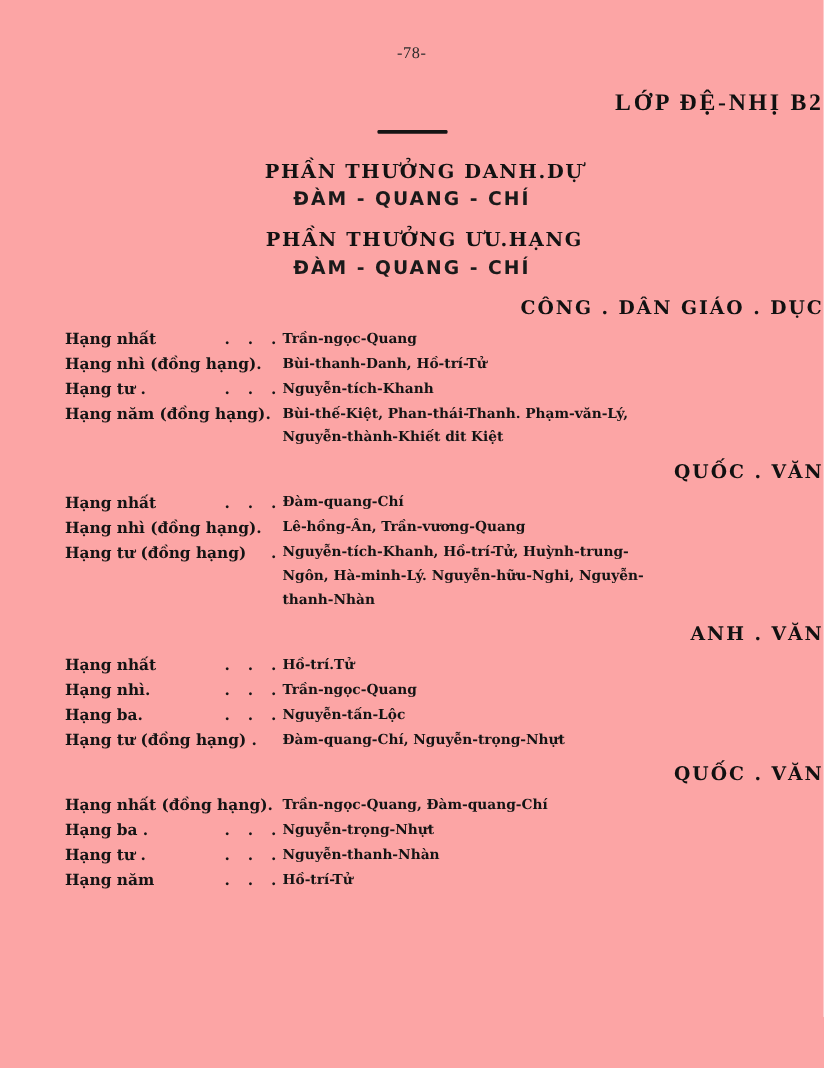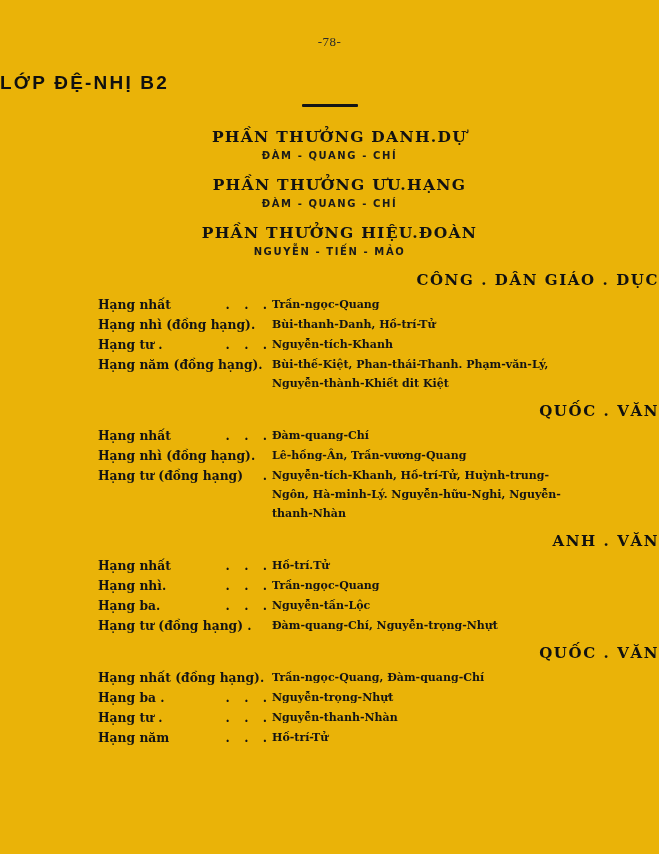--- a/index.html
+++ b/index.html
@@ -10,39 +10,39 @@
   }
   body {
     font-family: "Liberation Serif", "DejaVu Serif", serif;
     color: #111111;
   }
   .page {
     position: relative;
     width: 659px;
     height: 854px;
     margin: 0 auto;
-    background: #eab308;
+    background: #fca5a5;
     overflow: hidden;
   }
 
   
   .folio {
     text-align: center;
     font-size: 13px;
     letter-spacing: 0.5px;
     color: #2b2b2b;
     padding-top: 34px;
     font-family: "Liberation Serif", serif;
   }
 
   
   .class-title {
-    text-align: left;
+    text-align: right;
     margin-top: 22px;
-    font-family: Liberation Sans, sans-serif;
+    font-family: Liberation Serif, serif;
     font-weight: bold;
     font-size: 19px;
     letter-spacing: 2.2px;
     color: #101010;
   }
   .title-rule {
     width: 56px;
     height: 3px;
     background: #151515;
     margin: 10px auto 0 auto;
@@ -61,21 +61,21 @@
     font-family: "DejaVu Serif", serif;
     font-weight: bold;
     font-size: 15.5px;
     letter-spacing: 1.3px;
     color: #121212;
     margin-left: 20px;
   }
   .award-name {
     font-family: "DejaVu Sans", sans-serif;
     font-weight: bold;
-    font-size: 10px;
+    font-size: 15px;
     letter-spacing: 1.6px;
     color: #1a1a1a;
     margin-top: 4px;
   }
 
   
   .subjects {
     margin-top: 12px;
   }
   .subject {
@@ -85,21 +85,21 @@
     text-align: right;
     font-family: "DejaVu Serif", serif;
     font-weight: bold;
     font-size: 15px;
     letter-spacing: 1.6px;
     color: #111111;
     margin-bottom: 6px;
     padding-left: 26px;
   }
   .rows {
-    padding-left: 98px;
+    padding-left: 52px;
   }
   .row {
     display: flex;
     align-items: flex-start;
     margin-bottom: 1px;
   }
   .rank {
     position: relative;
     flex: 0 0 174px;
     width: 174px;
@@ -143,24 +143,20 @@
 
   <div class="awards">
       <div class="award">
         <div class="award-title">PHẦN THƯỞNG  DANH.DỰ</div>
         <div class="award-name">ĐÀM - QUANG - CHÍ</div>
       </div>
       <div class="award">
         <div class="award-title">PHẦN THƯỞNG  ƯU.HẠNG</div>
         <div class="award-name">ĐÀM - QUANG - CHÍ</div>
       </div>
-      <div class="award">
-        <div class="award-title">PHẦN THƯỞNG  HIỆU.ĐOÀN</div>
-        <div class="award-name">NGUYỄN - TIẾN - MẢO</div>
-      </div>
     </div>
 
   <div class="subjects">
       <div class="subject">
         <div class="subject-title">CÔNG . DÂN  GIÁO . DỤC</div>
         <div class="rows">
           <div class="row">
             <div class="rank"><span>Hạng nhất</span><span class="leader">. . .</span></div>
             <div class="names">Trần-ngọc-Quang</div>
           </div>

